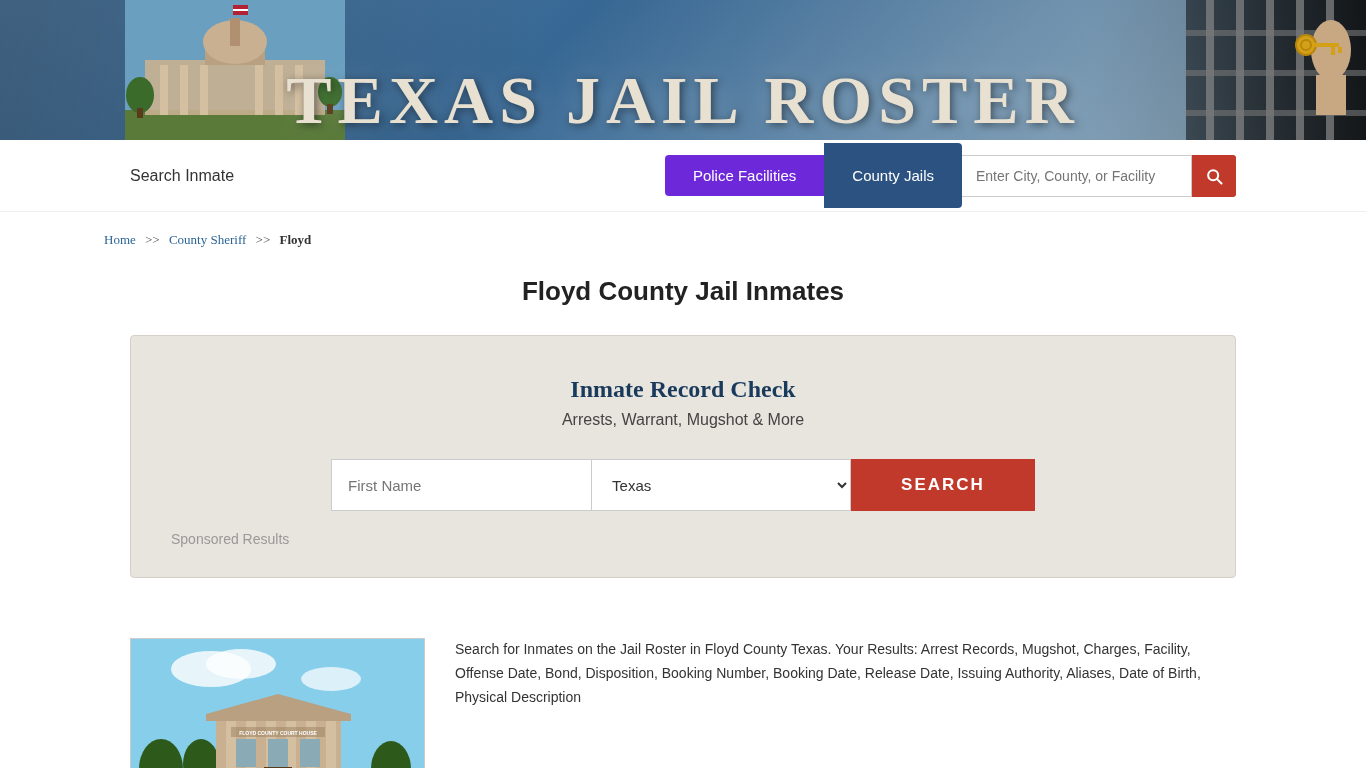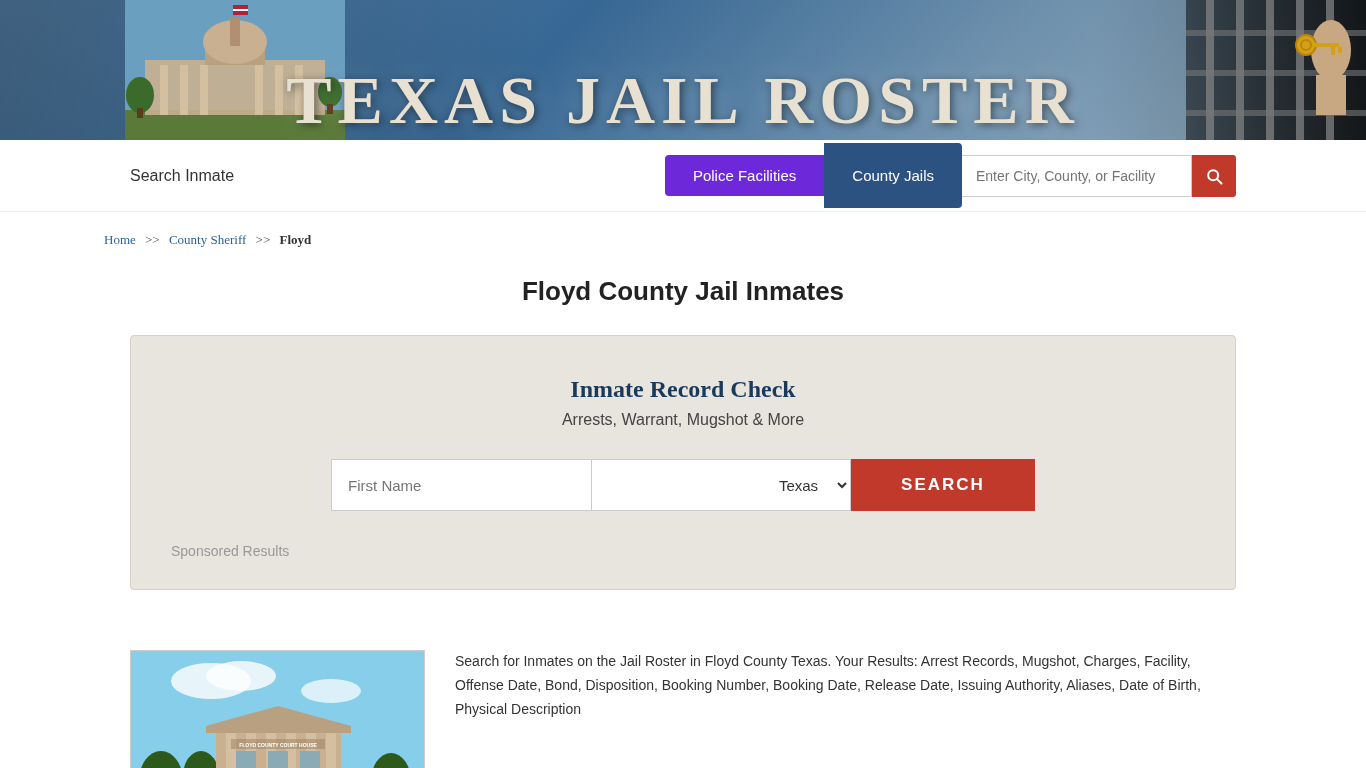--- a/index.html
+++ b/index.html
@@ -174,21 +174,21 @@
       font-size: 16px;
       color: #444;
       font-family: Arial, sans-serif;
       margin-bottom: 30px;
     }
     .search-form-row {
       display: flex;
       gap: 0;
       justify-content: center;
       align-items: center;
-      margin-bottom: 32px;
+      margin-bottom: 20px;
     }
     .search-form-row input[type="text"] {
       border: 1px solid #ccc;
       padding: 14px 16px;
       font-size: 15px;
       font-family: Arial, sans-serif;
       color: #999;
       width: 260px;
       height: 52px;
       outline: none;
@@ -201,21 +201,20 @@
       border: 1px solid #ccc;
       padding: 14px 16px;
       font-size: 15px;
       font-family: Arial, sans-serif;
       color: #333;
       width: 260px;
       height: 52px;
       outline: none;
       background: #fff;
       cursor: pointer;
-      text-align: right;
     }
     .search-form-row .search-submit-btn {
       background: #c0392b;
       color: #fff;
       border: none;
       padding: 0 50px;
       height: 52px;
       font-size: 17px;
       font-family: Arial, sans-serif;
       font-weight: bold;

